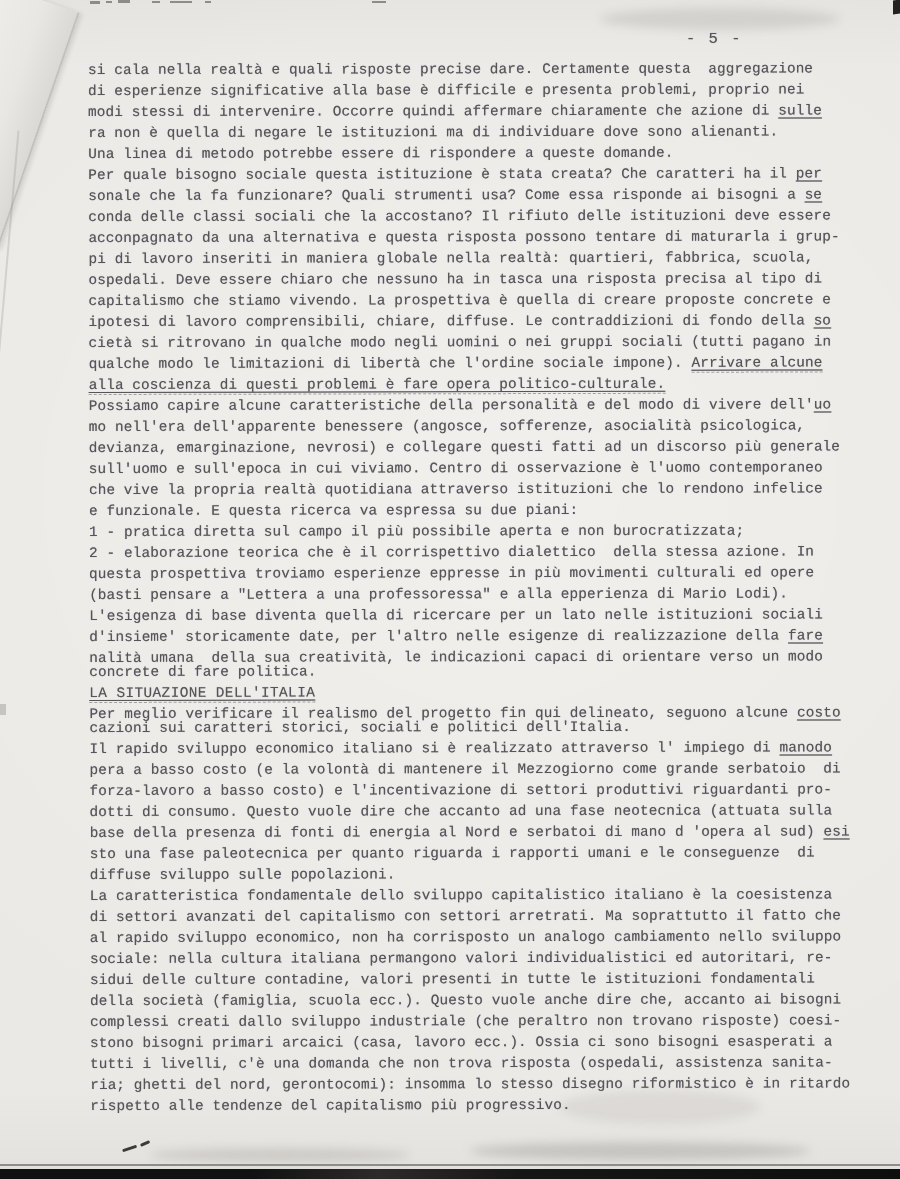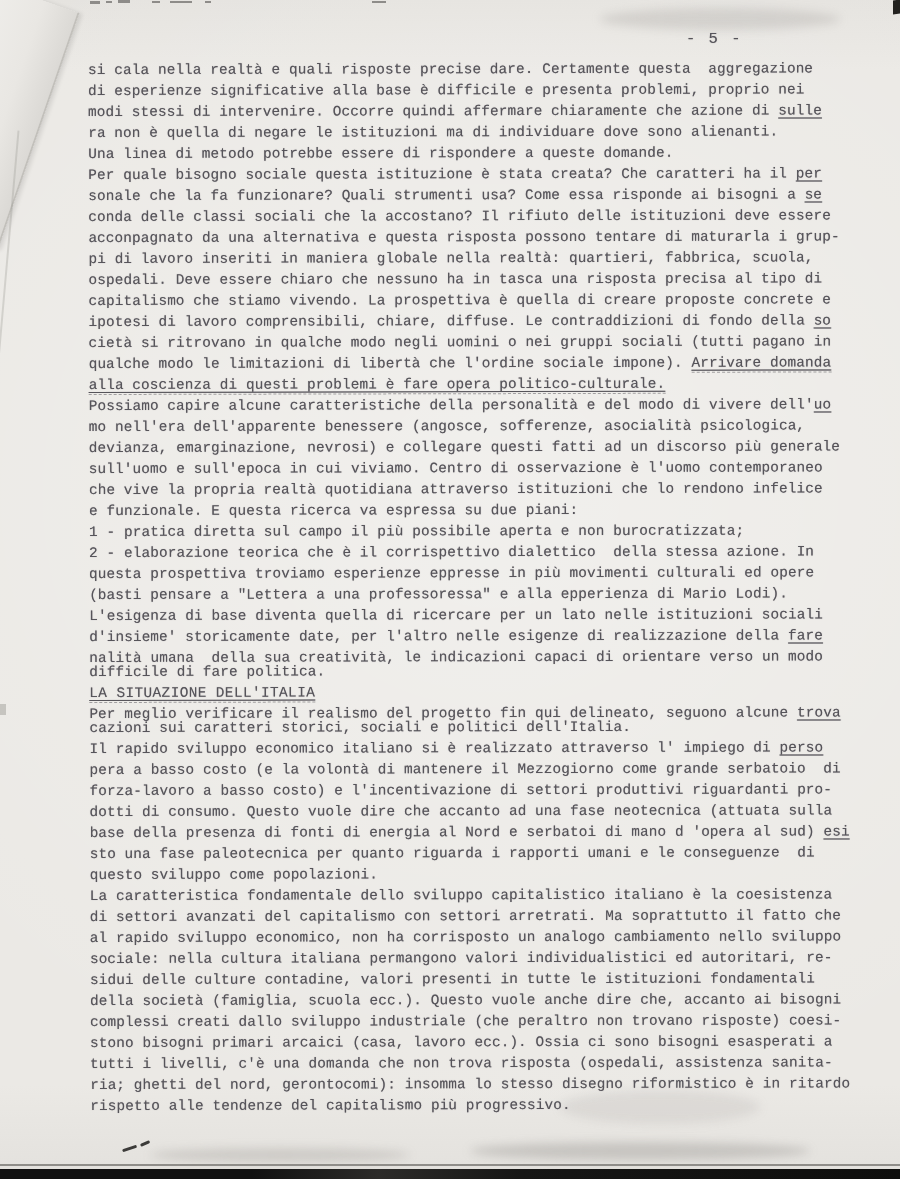--- a/index.html
+++ b/index.html
@@ -111,46 +111,46 @@
       <div class="line"><span>Una linea di metodo potrebbe essere di rispondere a queste domande.</span></div>
       <div class="line"><span>Per quale bisogno sociale questa istituzione è stata creata? Che caratteri ha il </span><span class="u">per</span></div>
       <div class="line"><span>sonale che la fa funzionare? Quali strumenti usa? Come essa risponde ai bisogni a </span><span class="u">se</span></div>
       <div class="line"><span>conda delle classi sociali che la accostano? Il rifiuto delle istituzioni deve essere</span></div>
       <div class="line"><span>acconpagnato da una alternativa e questa risposta possono tentare di maturarla i grup-</span></div>
       <div class="line"><span>pi di lavoro inseriti in maniera globale nella realtà: quartieri, fabbrica, scuola,</span></div>
       <div class="line"><span>ospedali. Deve essere chiaro che nessuno ha in tasca una risposta precisa al tipo di</span></div>
       <div class="line"><span>capitalismo che stiamo vivendo. La prospettiva è quella di creare proposte concrete e</span></div>
       <div class="line"><span>ipotesi di lavoro comprensibili, chiare, diffuse. Le contraddizioni di fondo della </span><span class="u">so</span></div>
       <div class="line"><span>cietà si ritrovano in qualche modo negli uomini o nei gruppi sociali (tutti pagano in</span></div>
-      <div class="line dbl"><span>qualche modo le limitazioni di libertà che l'ordine sociale impone). </span><span class="u">Arrivare domanda</span></div>
+      <div class="line dbl"><span>qualche modo le limitazioni di libertà che l'ordine sociale impone). </span><span class="u">Arrivare alcune</span></div>
       <div class="line dbl"><span class="u">alla coscienza di questi problemi è fare opera politico-culturale.</span></div>
       <div class="line"><span>Possiamo capire alcune caratteristiche della personalità e del modo di vivere dell'</span><span class="u">uo</span></div>
       <div class="line"><span>mo nell'era dell'apparente benessere (angosce, sofferenze, asocialità psicologica,</span></div>
       <div class="line"><span>devianza, emarginazione, nevrosi) e collegare questi fatti ad un discorso più generale</span></div>
       <div class="line"><span>sull'uomo e sull'epoca in cui viviamo. Centro di osservazione è l'uomo contemporaneo</span></div>
       <div class="line"><span>che vive la propria realtà quotidiana attraverso istituzioni che lo rendono infelice</span></div>
       <div class="line"><span>e funzionale. E questa ricerca va espressa su due piani:</span></div>
       <div class="line"><span>1 - pratica diretta sul campo il più possibile aperta e non burocratizzata;</span></div>
       <div class="line"><span>2 - elaborazione teorica che è il corrispettivo dialettico  della stessa azione. In</span></div>
       <div class="line"><span>questa prospettiva troviamo esperienze eppresse in più movimenti culturali ed opere</span></div>
       <div class="line"><span>(basti pensare a "Lettera a una professoressa" e alla epperienza di Mario Lodi).</span></div>
       <div class="line"><span>L'esigenza di base diventa quella di ricercare per un lato nelle istituzioni sociali</span></div>
       <div class="line"><span>d'insieme' storicamente date, per l'altro nelle esigenze di realizzazione della </span><span class="u">fare</span></div>
       <div class="line"><span>nalità umana  della sua creatività, le indicazioni capaci di orientare verso un modo</span></div>
-      <div class="line tight"><span>difficile di fare politica.</span></div>
+      <div class="line tight"><span>concrete di fare politica.</span></div>
       <div class="line heading"><span class="u">LA SITUAZIONE DELL'ITALIA</span></div>
-      <div class="line"><span>Per meglio verificare il realismo del progetto fin qui delineato, seguono alcune </span><span class="u">trova</span></div>
+      <div class="line"><span>Per meglio verificare il realismo del progetto fin qui delineato, seguono alcune </span><span class="u">costo</span></div>
       <div class="line tight"><span>cazioni sui caratteri storici, sociali e politici dell'Italia.</span></div>
-      <div class="line"><span>Il rapido sviluppo economico italiano si è realizzato attraverso l' impiego di </span><span class="u">perso</span></div>
+      <div class="line"><span>Il rapido sviluppo economico italiano si è realizzato attraverso l' impiego di </span><span class="u">manodo</span></div>
       <div class="line"><span>pera a basso costo (e la volontà di mantenere il Mezzogiorno come grande serbatoio  di</span></div>
       <div class="line"><span>forza-lavoro a basso costo) e l'incentivazione di settori produttivi riguardanti pro-</span></div>
       <div class="line"><span>dotti di consumo. Questo vuole dire che accanto ad una fase neotecnica (attuata sulla</span></div>
       <div class="line"><span>base della presenza di fonti di energia al Nord e serbatoi di mano d 'opera al sud) </span><span class="u">esi</span></div>
       <div class="line"><span>sto una fase paleotecnica per quanto riguarda i rapporti umani e le conseguenze  di</span></div>
-      <div class="line"><span>questo sviluppo come popolazioni.</span></div>
+      <div class="line"><span>diffuse sviluppo sulle popolazioni.</span></div>
       <div class="line"><span>La caratteristica fondamentale dello sviluppo capitalistico italiano è la coesistenza</span></div>
       <div class="line"><span>di settori avanzati del capitalismo con settori arretrati. Ma soprattutto il fatto che</span></div>
       <div class="line"><span>al rapido sviluppo economico, non ha corrisposto un analogo cambiamento nello sviluppo</span></div>
       <div class="line"><span>sociale: nella cultura italiana permangono valori individualistici ed autoritari, re-</span></div>
       <div class="line"><span>sidui delle culture contadine, valori presenti in tutte le istituzioni fondamentali</span></div>
       <div class="line"><span>della società (famiglia, scuola ecc.). Questo vuole anche dire che, accanto ai bisogni</span></div>
       <div class="line"><span>complessi creati dallo sviluppo industriale (che peraltro non trovano risposte) coesi-</span></div>
       <div class="line"><span>stono bisogni primari arcaici (casa, lavoro ecc.). Ossia ci sono bisogni esasperati a</span></div>
       <div class="line"><span>tutti i livelli, c'è una domanda che non trova risposta (ospedali, assistenza sanita-</span></div>
       <div class="line"><span>ria; ghetti del nord, gerontocomi): insomma lo stesso disegno riformistico è in ritardo</span></div>

